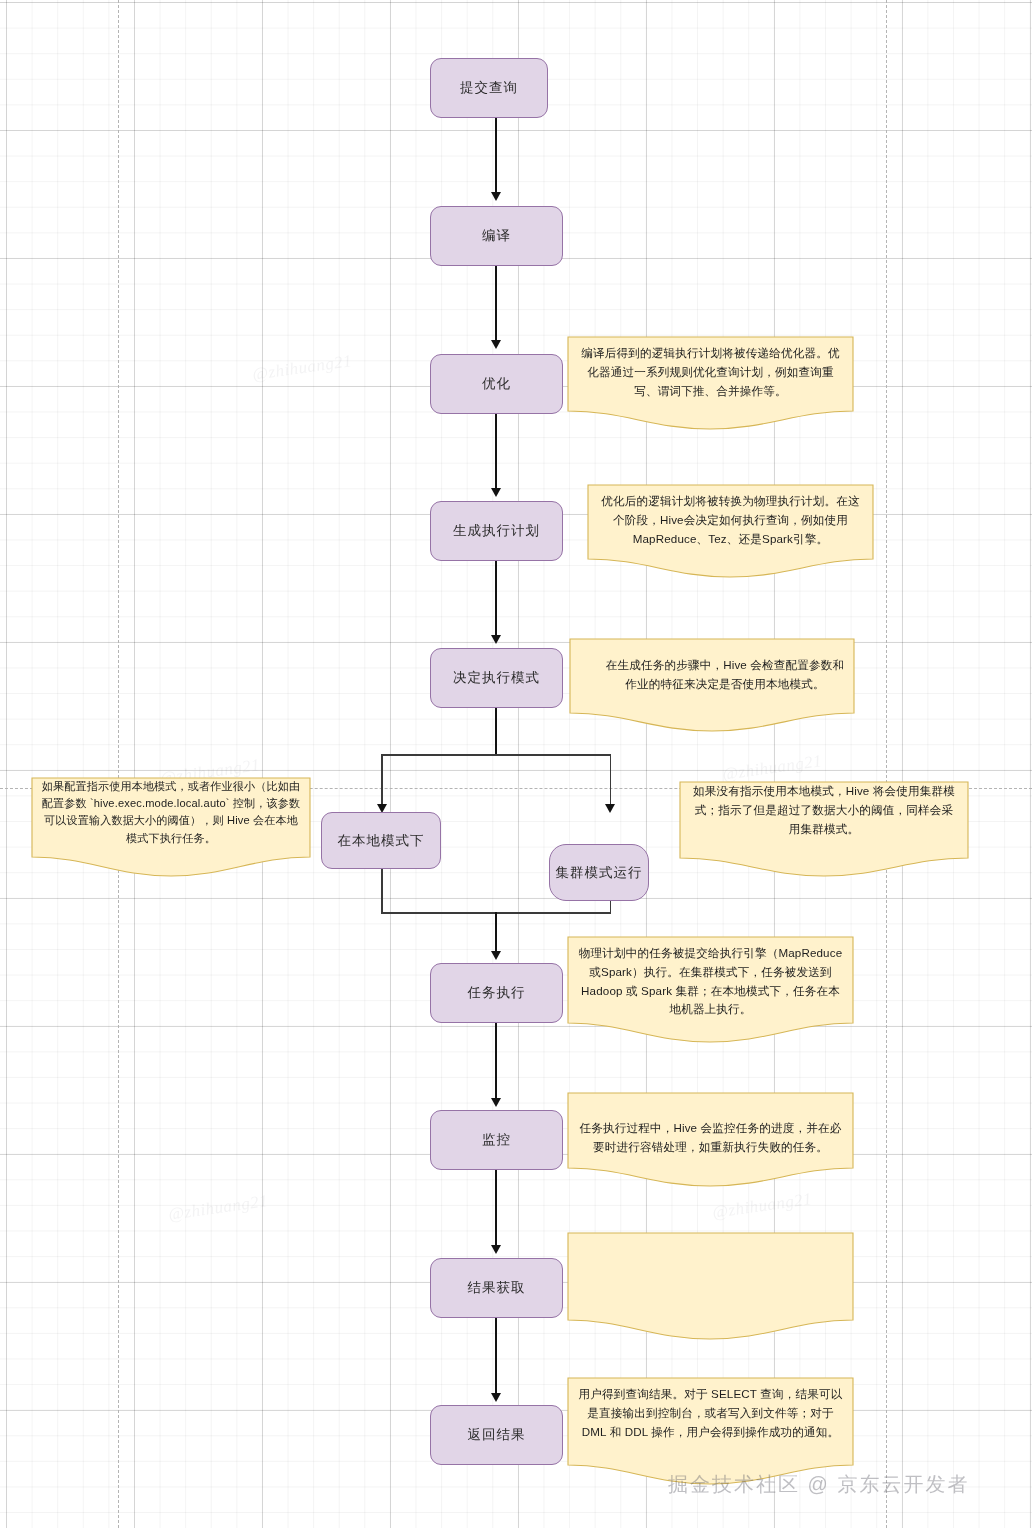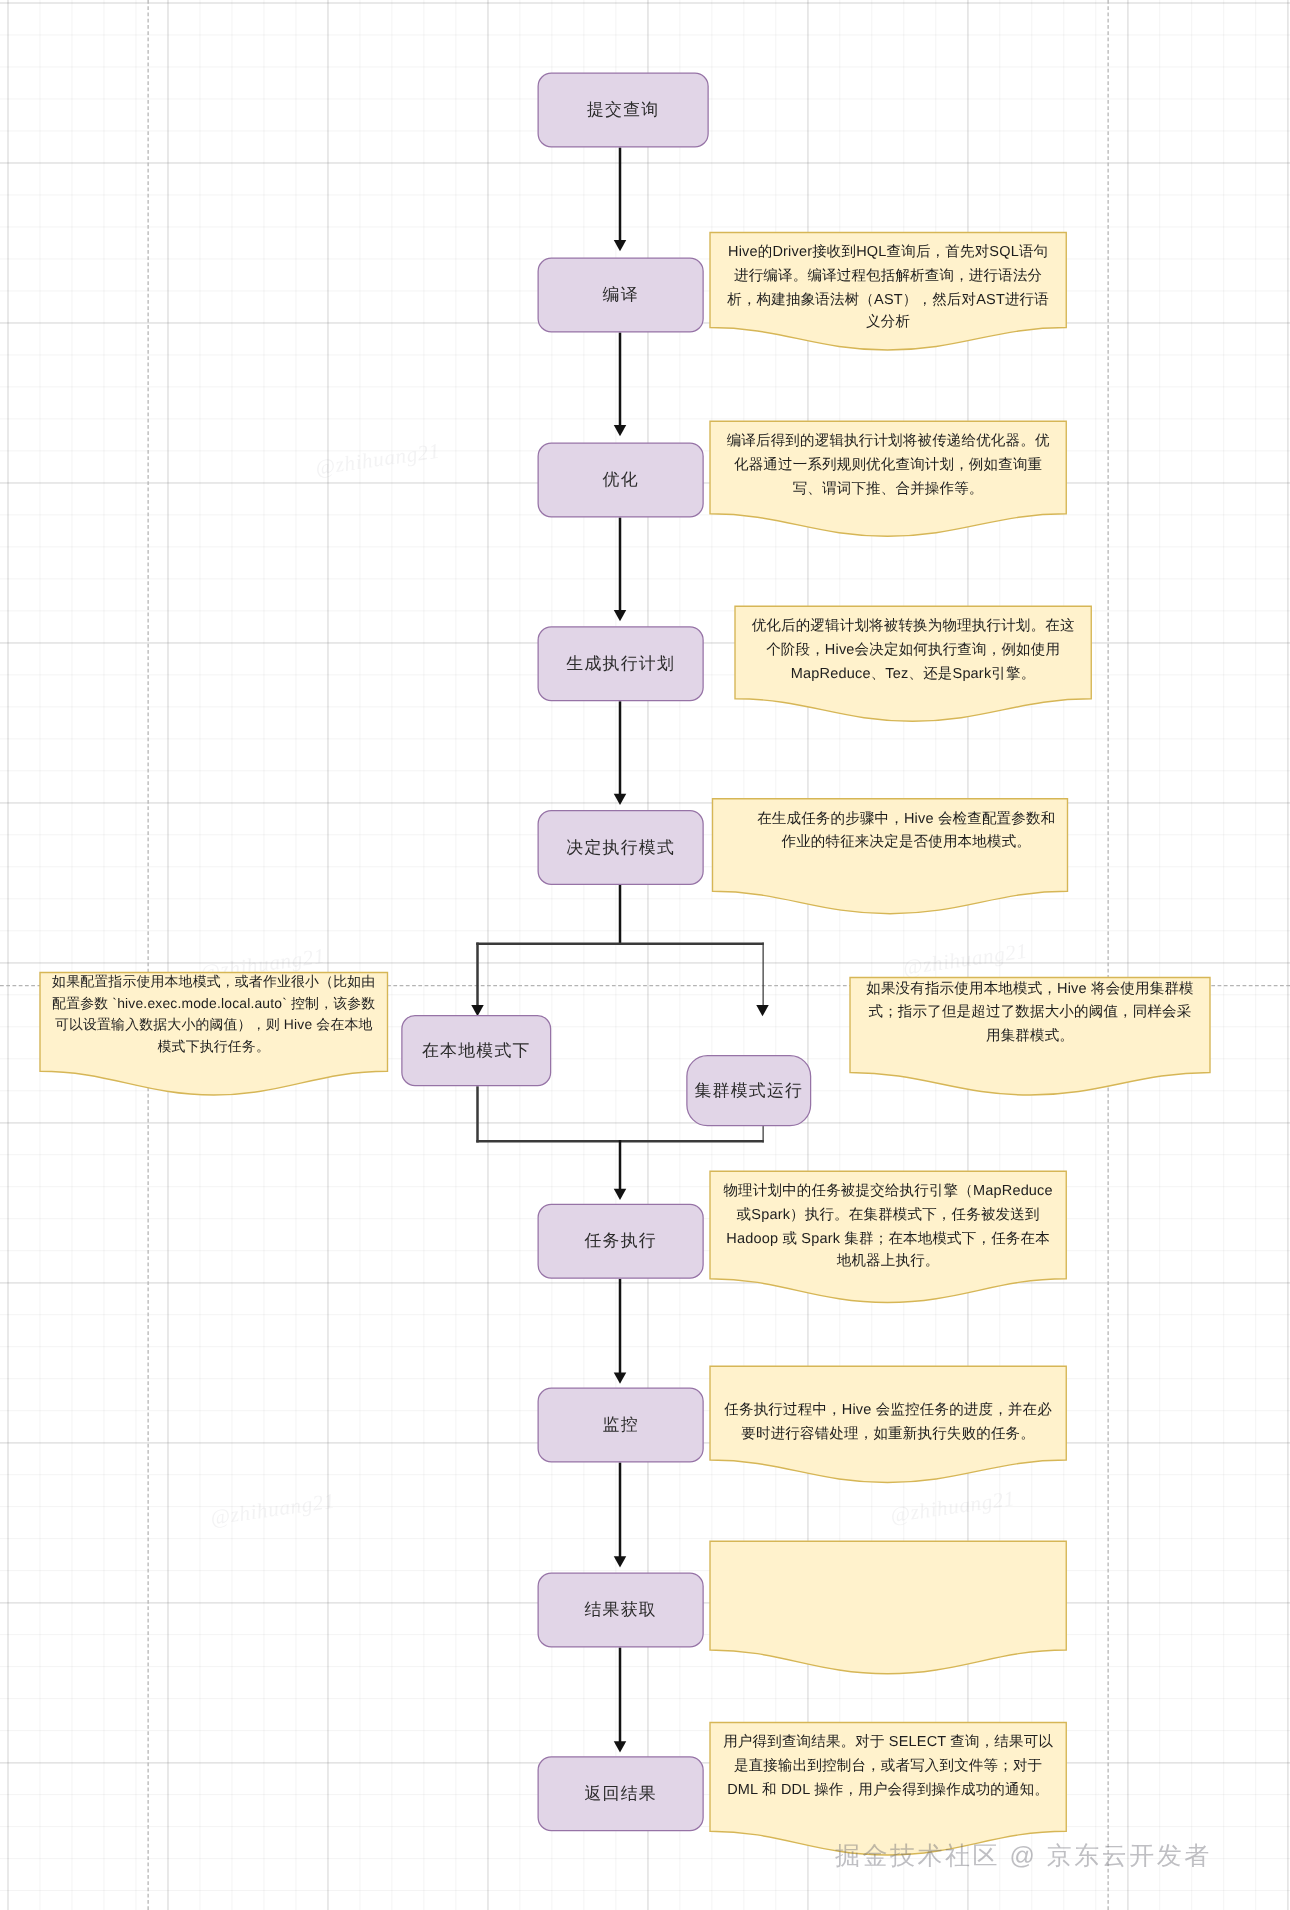--- a/index.html
+++ b/index.html
@@ -170,21 +170,21 @@
 
   <div class="conn conn-v" style="left:495px; top:1023px; height:79px;"></div>
   <div class="arrow-down" style="left:490.5px; top:1098px;"></div>
 
   <div class="conn conn-v" style="left:495px; top:1170px; height:79px;"></div>
   <div class="arrow-down" style="left:490.5px; top:1245px;"></div>
 
   <div class="conn conn-v" style="left:495px; top:1318px; height:79px;"></div>
   <div class="arrow-down" style="left:490.5px; top:1393px;"></div>
 
-  <div class="node" style="left:430px; top:58px; width:137px; height:60px;">
+  <div class="node" style="left:430px; top:58px; width:118px; height:60px;">
     <span>提交查询</span>
   </div>
   <div class="node" style="left:430px; top:206px; width:133px; height:60px;">
     <span>编译</span>
   </div>
   <div class="node" style="left:430px; top:354px; width:133px; height:60px;">
     <span>优化</span>
   </div>
   <div class="node" style="left:430px; top:501px; width:133px; height:60px;">
     <span>生成执行计划</span>
@@ -204,46 +204,40 @@
   <div class="node" style="left:430px; top:1110px; width:133px; height:60px;">
     <span>监控</span>
   </div>
   <div class="node" style="left:430px; top:1258px; width:133px; height:60px;">
     <span>结果获取</span>
   </div>
   <div class="node" style="left:430px; top:1405px; width:133px; height:60px;">
     <span>返回结果</span>
   </div>
 
-  <div class="note" style="left:568px; top:186px; width:285px; height:94px;">
-    <svg viewBox="0 0 285 94" preserveAspectRatio="none">
-      <path d="M0,0 L285,0 L285,76 C228,76 200,94 142,94 C84,94 57,76 0,76 Z" fill="#fff2cc" stroke="#d6b656" stroke-width="1.1"></path>
-    </svg>
-    <div class="note-text">Hive的Driver接收到HQL查询后，首先对SQL语句进行编译。编译过程包括解析查询，进行语法分析，构建抽象语法树（AST），然后对AST进行语义分析</div>
-  </div>
 
   <div class="note" style="left:568px; top:337px; width:285px; height:92px;">
     <svg viewBox="0 0 285 92" preserveAspectRatio="none">
       <path d="M0,0 L285,0 L285,74 C228,74 200,92 142,92 C84,92 57,74 0,74 Z" fill="#fff2cc" stroke="#d6b656" stroke-width="1.1"></path>
     </svg>
     <div class="note-text">编译后得到的逻辑执行计划将被传递给优化器。优化器通过一系列规则优化查询计划，例如查询重写、谓词下推、合并操作等。</div>
   </div>
 
   <div class="note" style="left:588px; top:485px; width:285px; height:92px;">
     <svg viewBox="0 0 285 92" preserveAspectRatio="none">
       <path d="M0,0 L285,0 L285,74 C228,74 200,92 142,92 C84,92 57,74 0,74 Z" fill="#fff2cc" stroke="#d6b656" stroke-width="1.1"></path>
     </svg>
     <div class="note-text">优化后的逻辑计划将被转换为物理执行计划。在这个阶段，Hive会决定如何执行查询，例如使用MapReduce、Tez、还是Spark引擎。</div>
   </div>
 
   <div class="note" style="left:570px; top:639px; width:284px; height:92px;">
     <svg viewBox="0 0 284 92" preserveAspectRatio="none">
       <path d="M0,0 L284,0 L284,74 C228,74 200,92 142,92 C84,92 56,74 0,74 Z" fill="#fff2cc" stroke="#d6b656" stroke-width="1.1"></path>
     </svg>
-    <div class="note-text" style="padding-top:7px;margin-left:26px;">在生成任务的步骤中，Hive 会检查配置参数和作业的特征来决定是否使用本地模式。</div>
+    <div class="note-text" style="padding-top:17px;margin-left:26px;">在生成任务的步骤中，Hive 会检查配置参数和作业的特征来决定是否使用本地模式。</div>
   </div>
 
   <div class="note left-note" style="left:32px; top:778px; width:278px; height:98px;">
     <svg viewBox="0 0 278 98" preserveAspectRatio="none">
       <path d="M0,0 L278,0 L278,79 C222,79 195,98 139,98 C83,98 56,79 0,79 Z" fill="#fff2cc" stroke="#d6b656" stroke-width="1.1"></path>
     </svg>
     <div class="note-text" style="padding-top:0; font-size:11.1px; line-height:1.55;">如果配置指示使用本地模式，或者作业很小（比如由配置参数 `hive.exec.mode.local.auto` 控制，该参数可以设置输入数据大小的阈值），则 Hive 会在本地模式下执行任务。</div>
   </div>
 
   <div class="note" style="left:680px; top:782px; width:288px; height:94px;">

